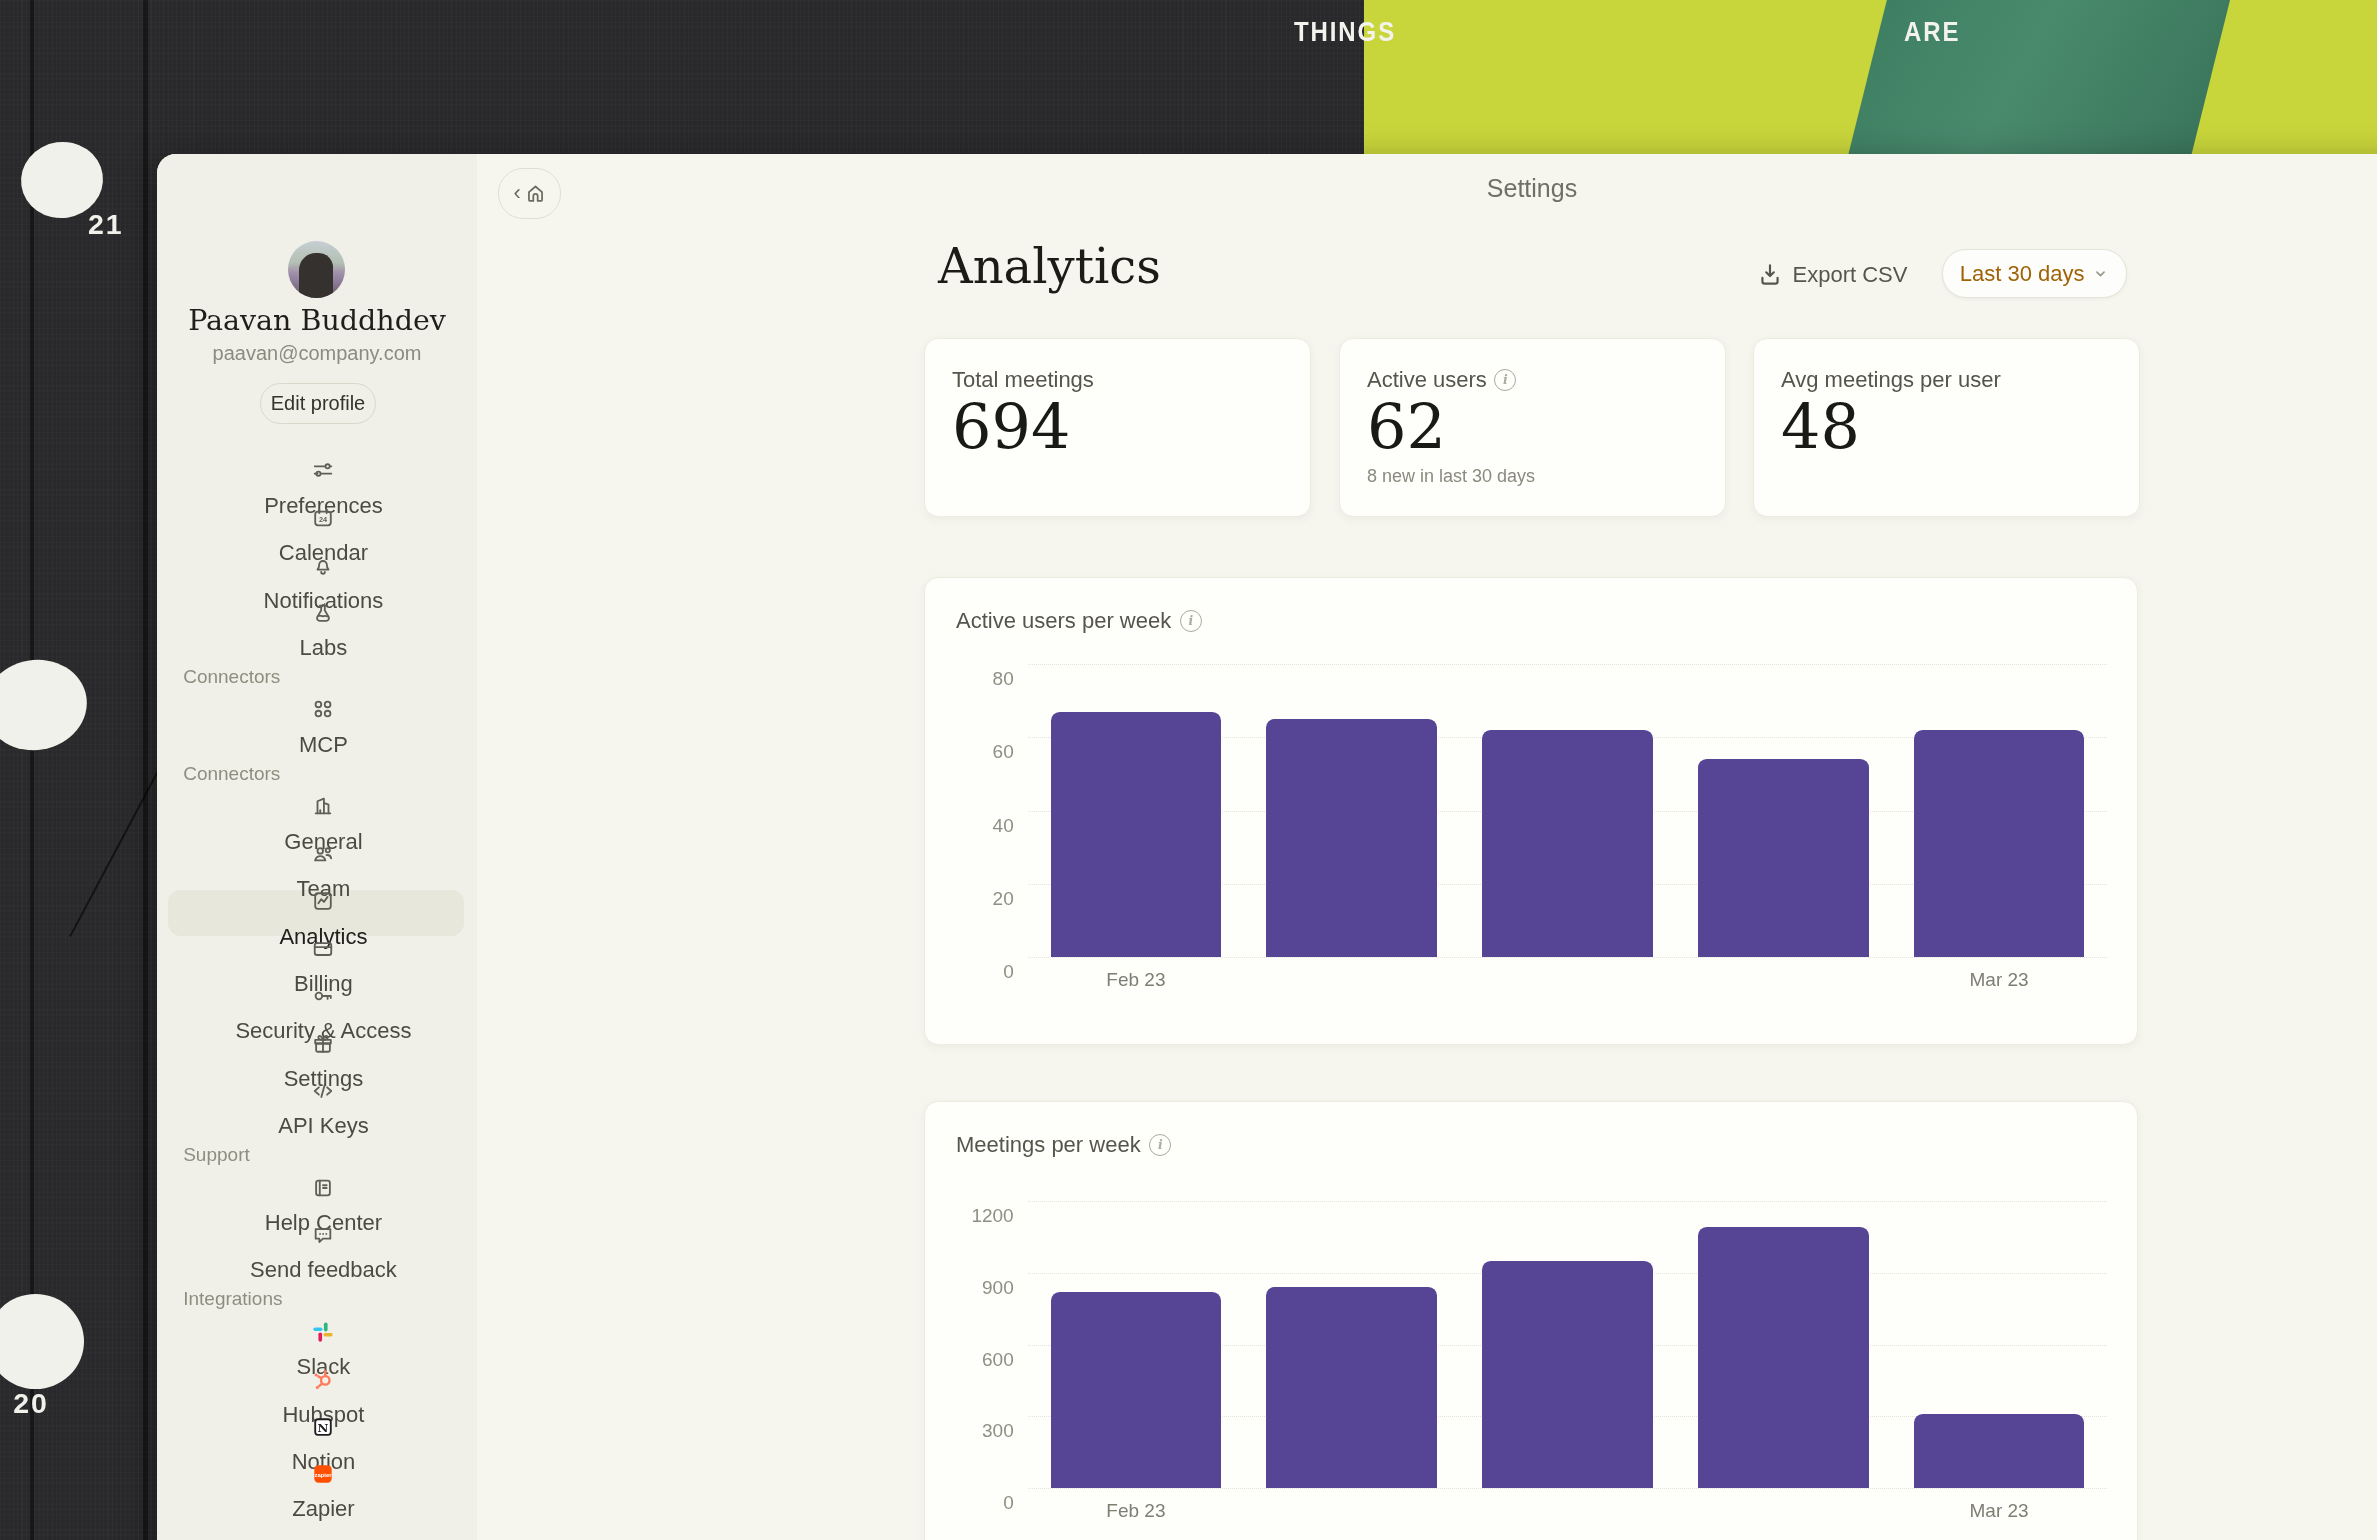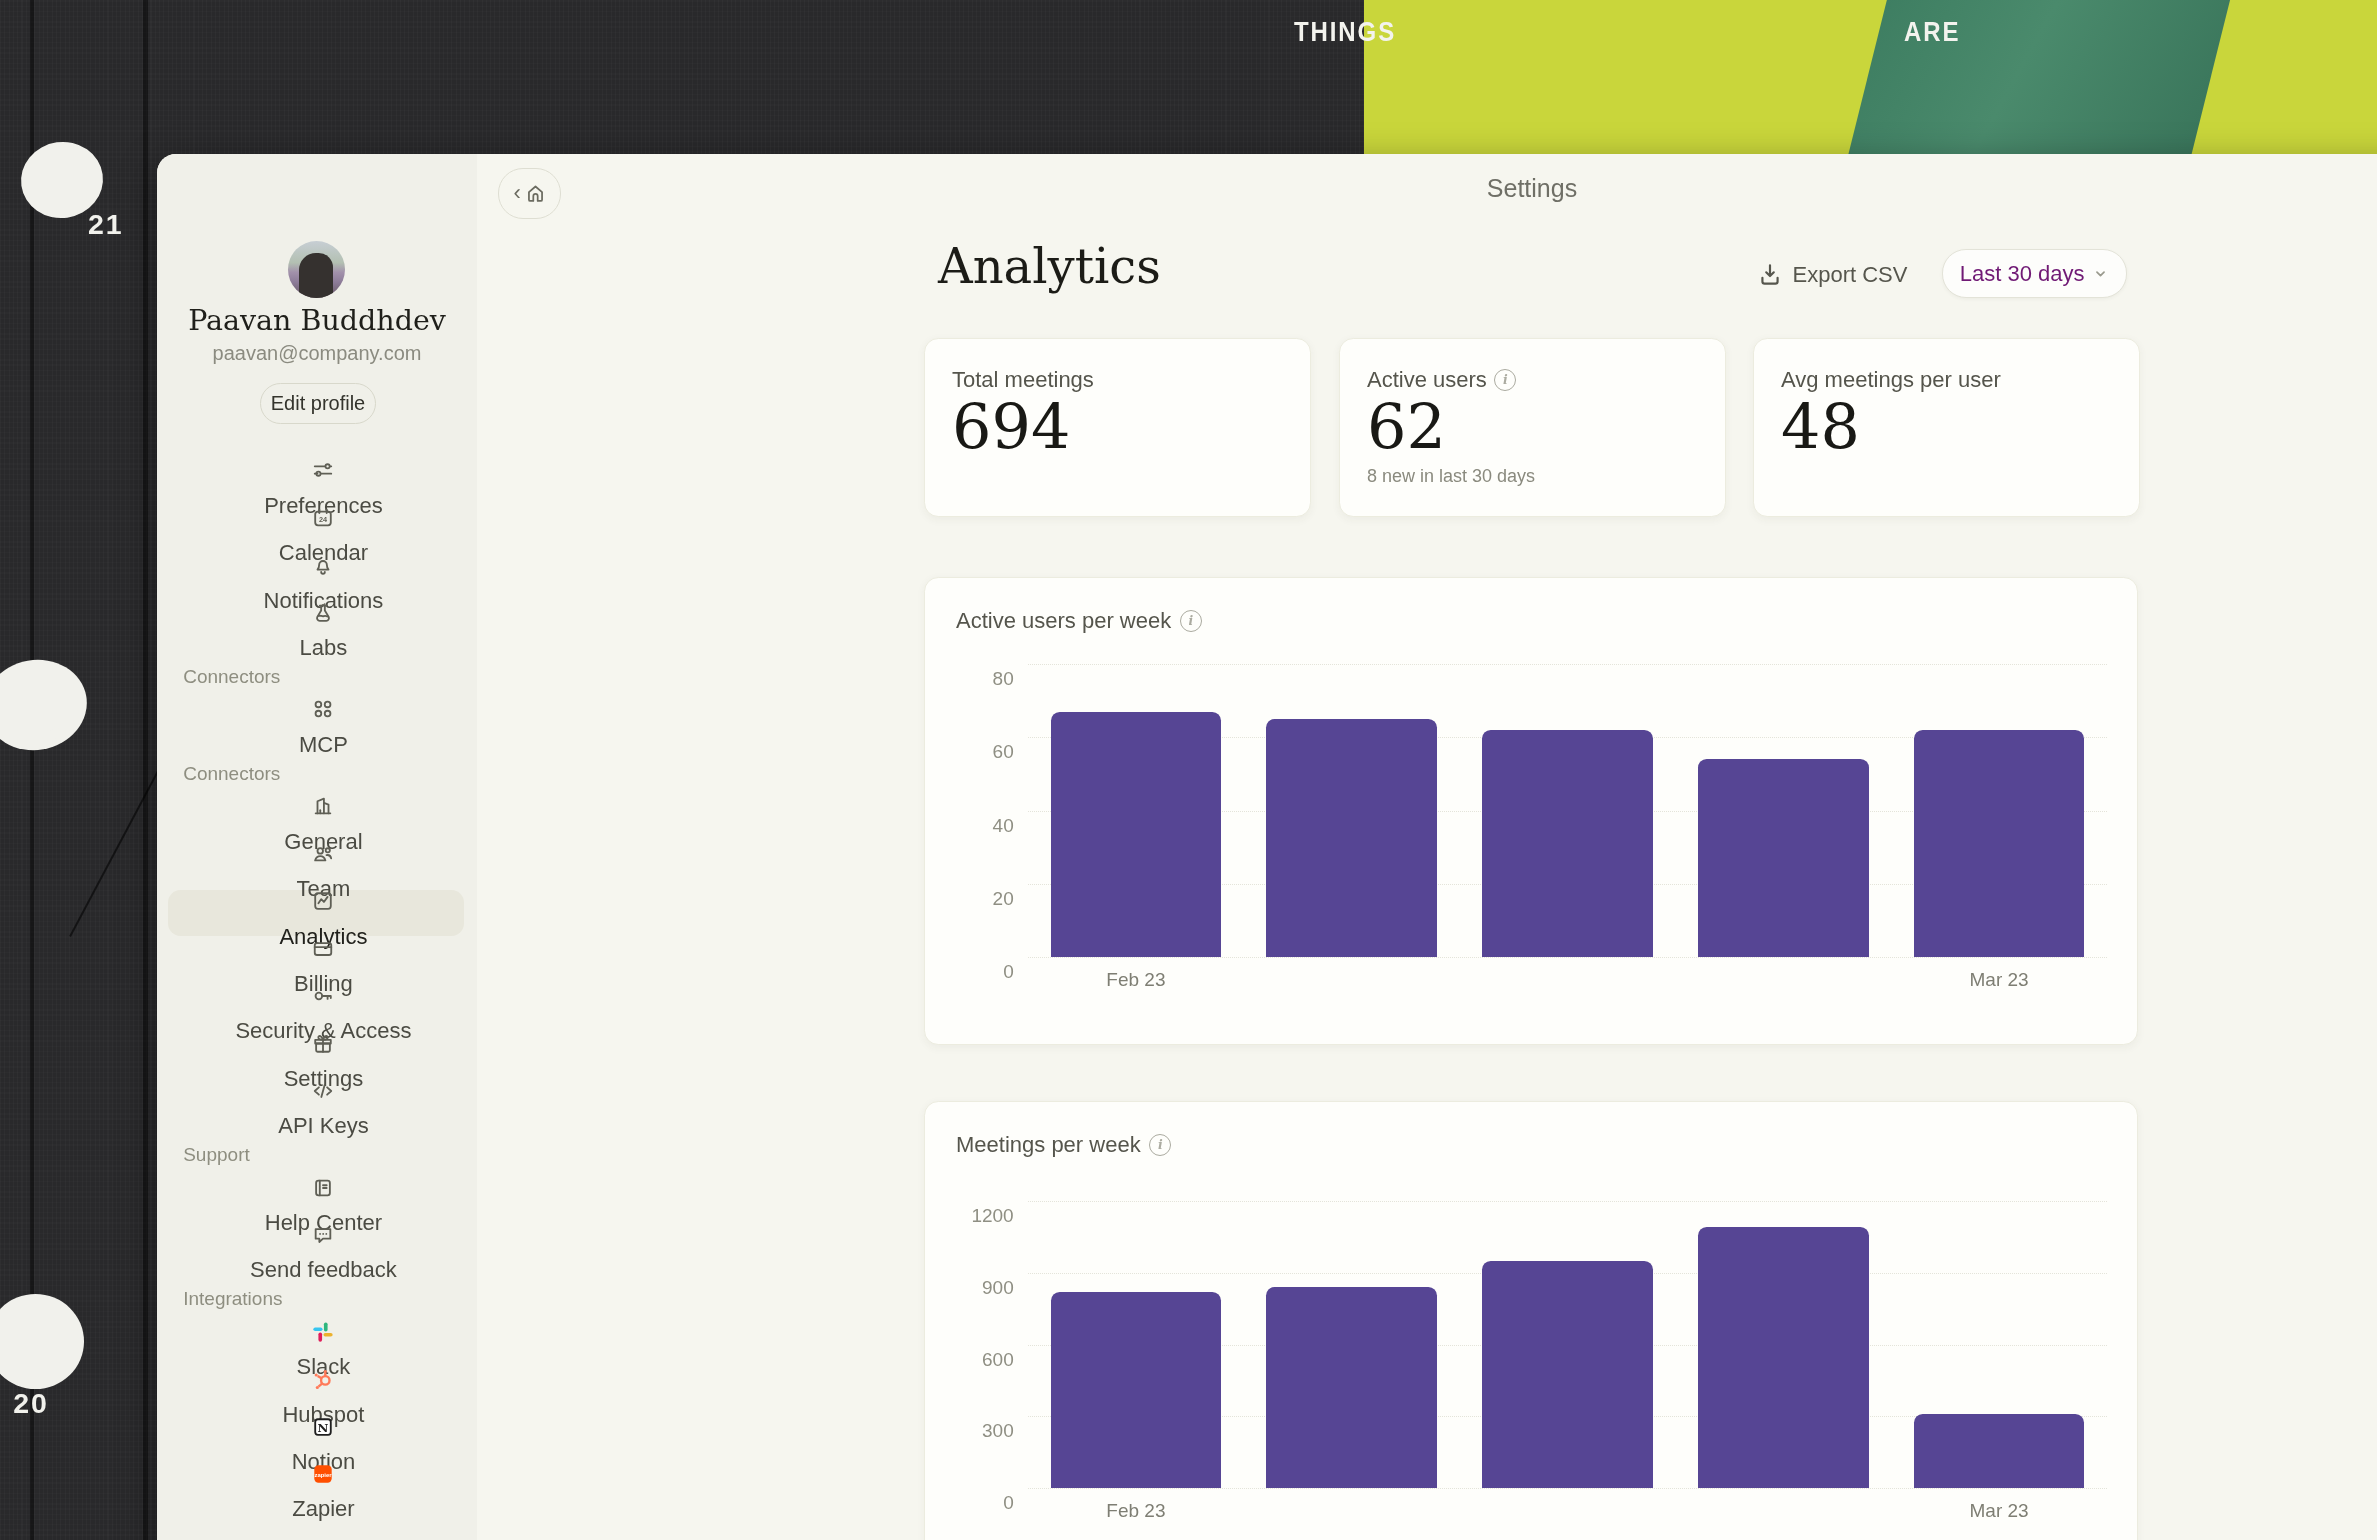--- a/index.html
+++ b/index.html
@@ -56,21 +56,21 @@
   .win-title{position:absolute;left:320px;right:0;top:20px;text-align:center;font-size:25px;color:#6f6f66;}
 
   
   .page-title{position:absolute;left:781px;top:84px;font-family:"DejaVu Serif","Liberation Serif",serif;
     font-size:48px;color:#1c1c17;}
   .export{position:absolute;left:1600px;top:104px;height:33px;display:flex;align-items:center;gap:9.5px;
     font-size:22px;color:#56564d;}
   .export svg{width:26px;height:26px;fill:none;stroke:currentColor;stroke-width:2;stroke-linecap:round;stroke-linejoin:round;}
   .range-btn{position:absolute;left:1785px;top:95px;width:183px;height:47px;border-radius:24px;
     background:#fdfdfb;border:1px solid #e3e3d8;box-shadow:0 1.4px 3.8px rgba(60,60,40,.05);
-    display:flex;align-items:center;justify-content:center;gap:7.6px;font-size:22px;color:#701a75;}
+    display:flex;align-items:center;justify-content:center;gap:7.6px;font-size:22px;color:#a16207;}
   .range-btn svg{width:17px;height:17px;fill:none;stroke:#9a9a8e;stroke-width:2.4;stroke-linecap:round;stroke-linejoin:round;}
 
   
   .stat-card{position:absolute;top:184px;width:387px;height:179px;background:#fefefb;
     border:1px solid #ececdf;border-radius:14.3px;box-shadow:0 2.9px 8.6px rgba(60,60,40,.05);box-sizing:border-box;}
   .stat-label{position:absolute;left:27px;top:27.6px;font-size:22px;color:#55554c;display:flex;align-items:center;gap:7.6px;}
   .stat-value{position:absolute;left:27px;top:51px;font-family:"DejaVu Serif","Liberation Serif",serif;
     font-size:62px;color:#191915;}
   .stat-sub{position:absolute;left:27px;top:127px;font-size:18px;color:#8a8a7e;}
   .info-dot{display:inline-flex;align-items:center;justify-content:center;width:20px;height:20px;

